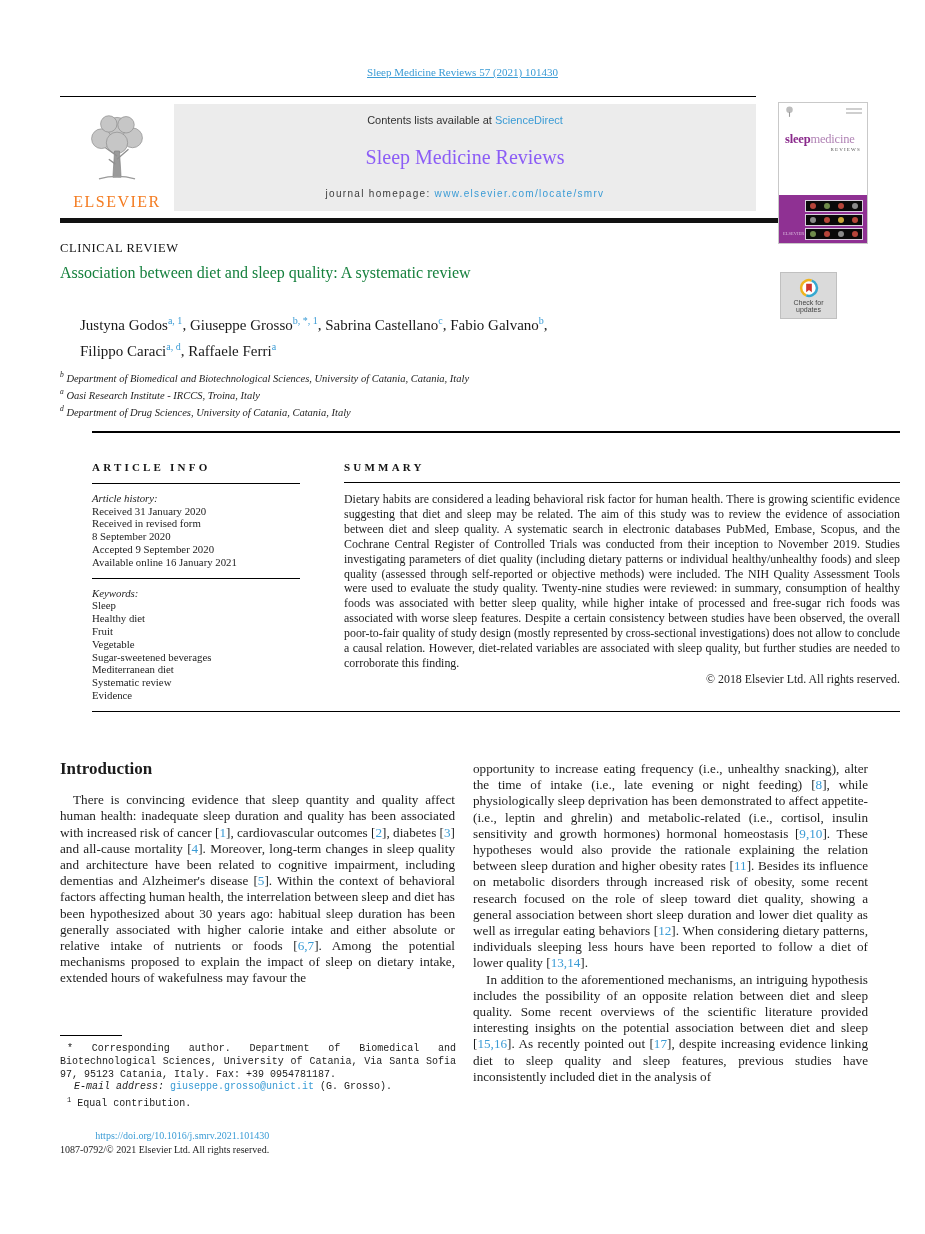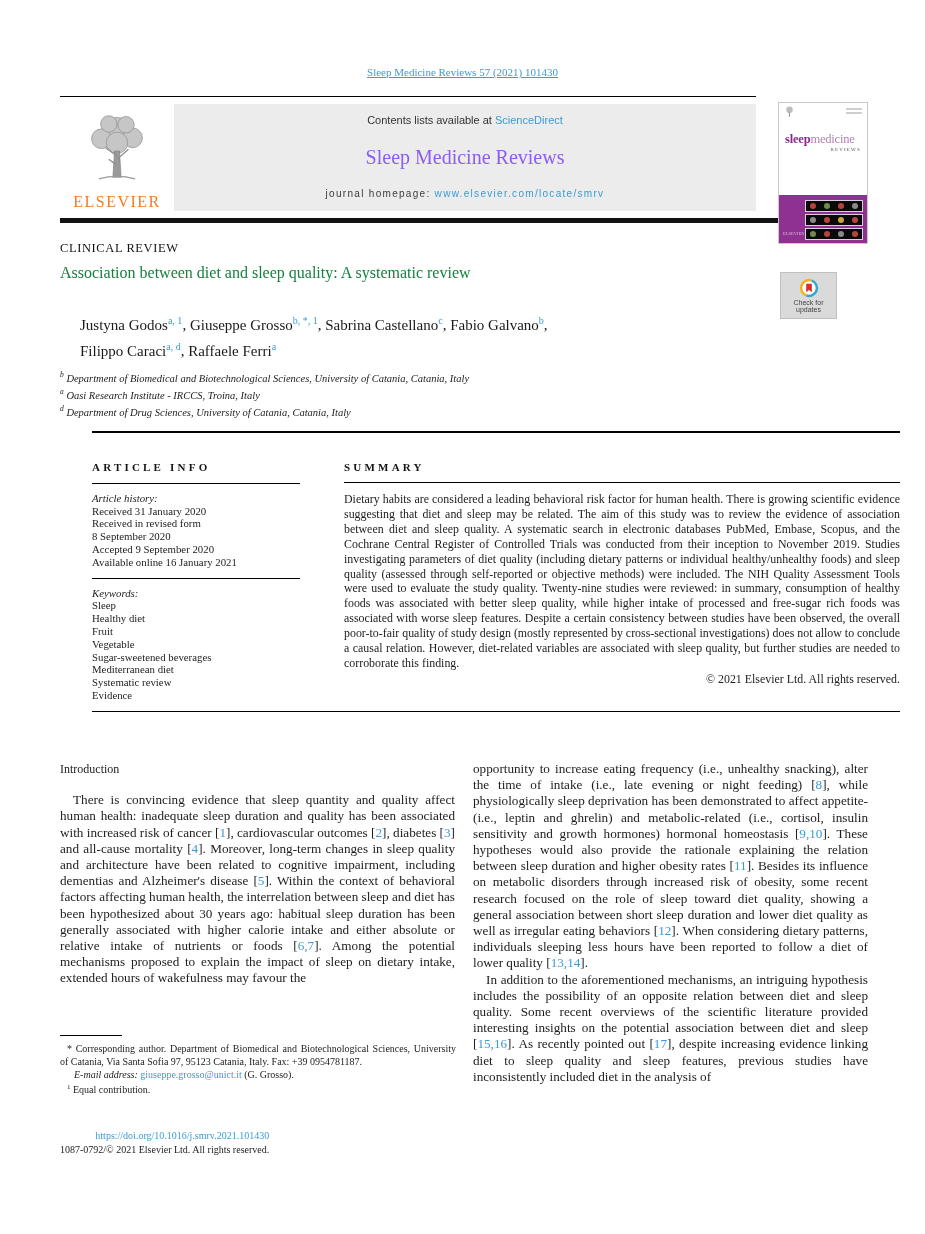--- a/index.html
+++ b/index.html
@@ -82,28 +82,28 @@
   .summary-col .hr { width:100%; border-top:1px solid #000; margin:9px 0 9px; }
   .em { font-style:italic; }
   .summary-text { margin:0; text-align:justify; line-height:14.9px; }
   .copyright { text-align:right; line-height:14.9px; margin-top:1px; }
   .kw-block { margin-top:0; }
 
   
   .body-cols { position:absolute; top:761px; left:60px; width:808px;
                display:flex; gap:18px; font-size:13.2px; line-height:16.2px; }
   .bcol { width:395px; }
-  .section-h { margin:0 0 15px; font-size:12px; font-weight:normal; }
+  .section-h { margin:0 0 15px; font-size:17px; font-weight:bold; }
   .body-p { margin:0; text-align:justify; }
   .indent { text-indent:13px; }
   .cite { color:#3a9bd5; }
 
   
   .footnote { position:absolute; top:1035px; left:60px; width:396px;
-              font-size:10px; line-height:12.8px; }
+              font-size:10px; line-height:12.8px;font-family:Liberation Mono, monospace; }
   .fn-rule { width:62px; border-top:1px solid #000; margin-bottom:7px; }
   .footnote p { margin:0; text-align:justify; }
   .fn-star { text-indent:7px; }
   .fn-email { text-indent:14px; }
   .fn-equal { text-indent:7px; }
   .footnote sup { font-size:7px; }
 
   .doi-block { position:absolute; top:1129px; left:60px; font-size:10px; line-height:13.5px; }
   .doi-block a { display:block; }
 </style>
@@ -225,21 +225,21 @@
         <div>Sugar-sweetened beverages</div>
         <div>Mediterranean diet</div>
         <div>Systematic review</div>
         <div>Evidence</div>
       </div>
     </div>
     <div class="summary-col">
       <div class="col-heading">SUMMARY</div>
       <div class="hr"></div>
       <p class="summary-text">Dietary habits are considered a leading behavioral risk factor for human health. There is growing scientific evidence suggesting that diet and sleep may be related. The aim of this study was to review the evidence of association between diet and sleep quality. A systematic search in electronic databases PubMed, Embase, Scopus, and the Cochrane Central Register of Controlled Trials was conducted from their inception to November 2019. Studies investigating parameters of diet quality (including dietary patterns or individual healthy/unhealthy foods) and sleep quality (assessed through self-reported or objective methods) were included. The NIH Quality Assessment Tools were used to evaluate the study quality. Twenty-nine studies were reviewed: in summary, consumption of healthy foods was associated with better sleep quality, while higher intake of processed and free-sugar rich foods was associated with worse sleep features. Despite a certain consistency between studies have been observed, the overall poor-to-fair quality of study design (mostly represented by cross-sectional investigations) does not allow to conclude a causal relation. However, diet-related variables are associated with sleep quality, but further studies are needed to corroborate this finding.</p>
-      <div class="copyright">© 2021 Elsevier Ltd. All rights reserved.</div>
+      <div class="copyright">© 2018 Elsevier Ltd. All rights reserved.</div>
     </div>
   </div>
 
   <div class="body-cols">
     <div class="bcol">
       <h2 class="section-h">Introduction</h2>
       <p class="body-p indent">There is convincing evidence that sleep quantity and quality affect human health: inadequate sleep duration and quality has been associated with increased risk of cancer [<span class="cite">1</span>], cardiovascular outcomes [<span class="cite">2</span>], diabetes [<span class="cite">3</span>] and all-cause mortality [<span class="cite">4</span>]. Moreover, long-term changes in sleep quality and architecture have been related to cognitive impairment, including dementias and Alzheimer's disease [<span class="cite">5</span>]. Within the context of behavioral factors affecting human health, the interrelation between sleep and diet has been hypothesized about 30 years ago: habitual sleep duration has been generally associated with higher calorie intake and either absolute or relative intake of nutrients or foods [<span class="cite">6,7</span>]. Among the potential mechanisms proposed to explain the impact of sleep on dietary intake, extended hours of wakefulness may favour the</p>
     </div>
     <div class="bcol">
       <p class="body-p">opportunity to increase eating frequency (i.e., unhealthy snacking), alter the time of intake (i.e., late evening or night feeding) [<span class="cite">8</span>], while physiologically sleep deprivation has been demonstrated to affect appetite- (i.e., leptin and ghrelin) and metabolic-related (i.e., cortisol, insulin sensitivity and growth hormones) hormonal homeostasis [<span class="cite">9,10</span>]. These hypotheses would also provide the rationale explaining the relation between sleep duration and higher obesity rates [<span class="cite">11</span>]. Besides its influence on metabolic disorders through increased risk of obesity, some recent research focused on the role of sleep toward diet quality, showing a general association between short sleep duration and lower diet quality as well as irregular eating behaviors [<span class="cite">12</span>]. When considering dietary patterns, individuals sleeping less hours have been reported to follow a diet of lower quality [<span class="cite">13,14</span>].</p>

